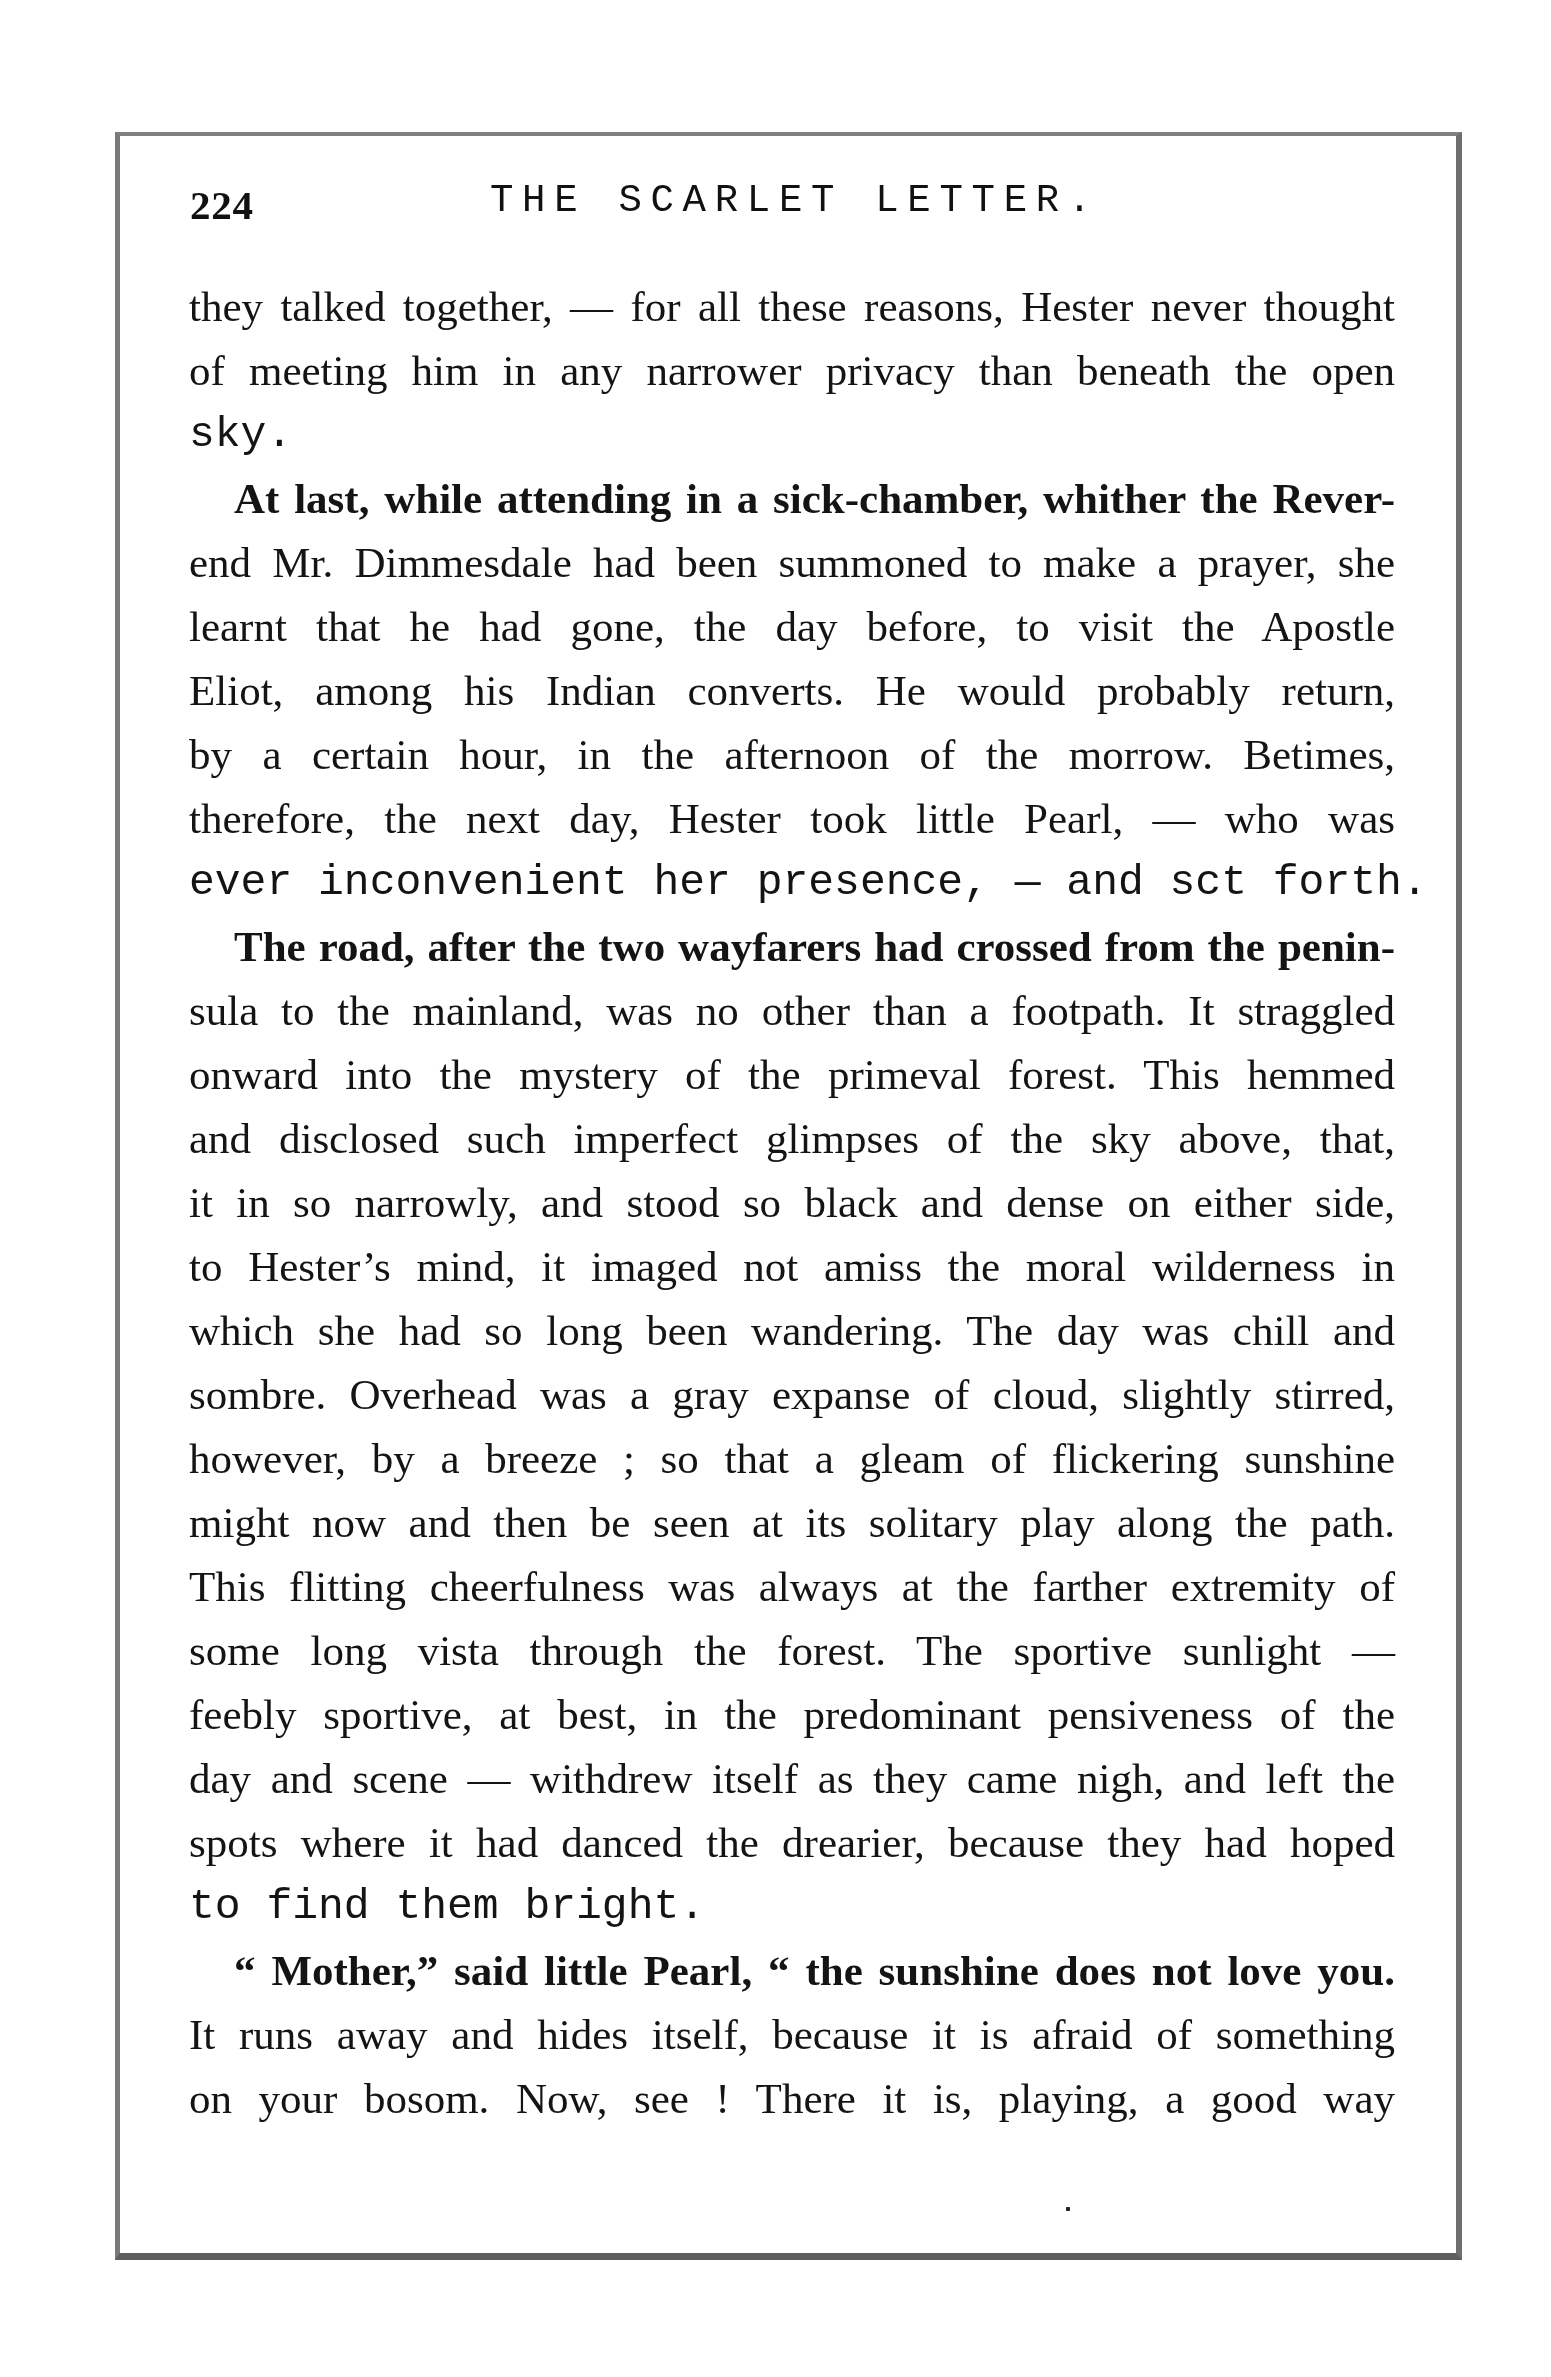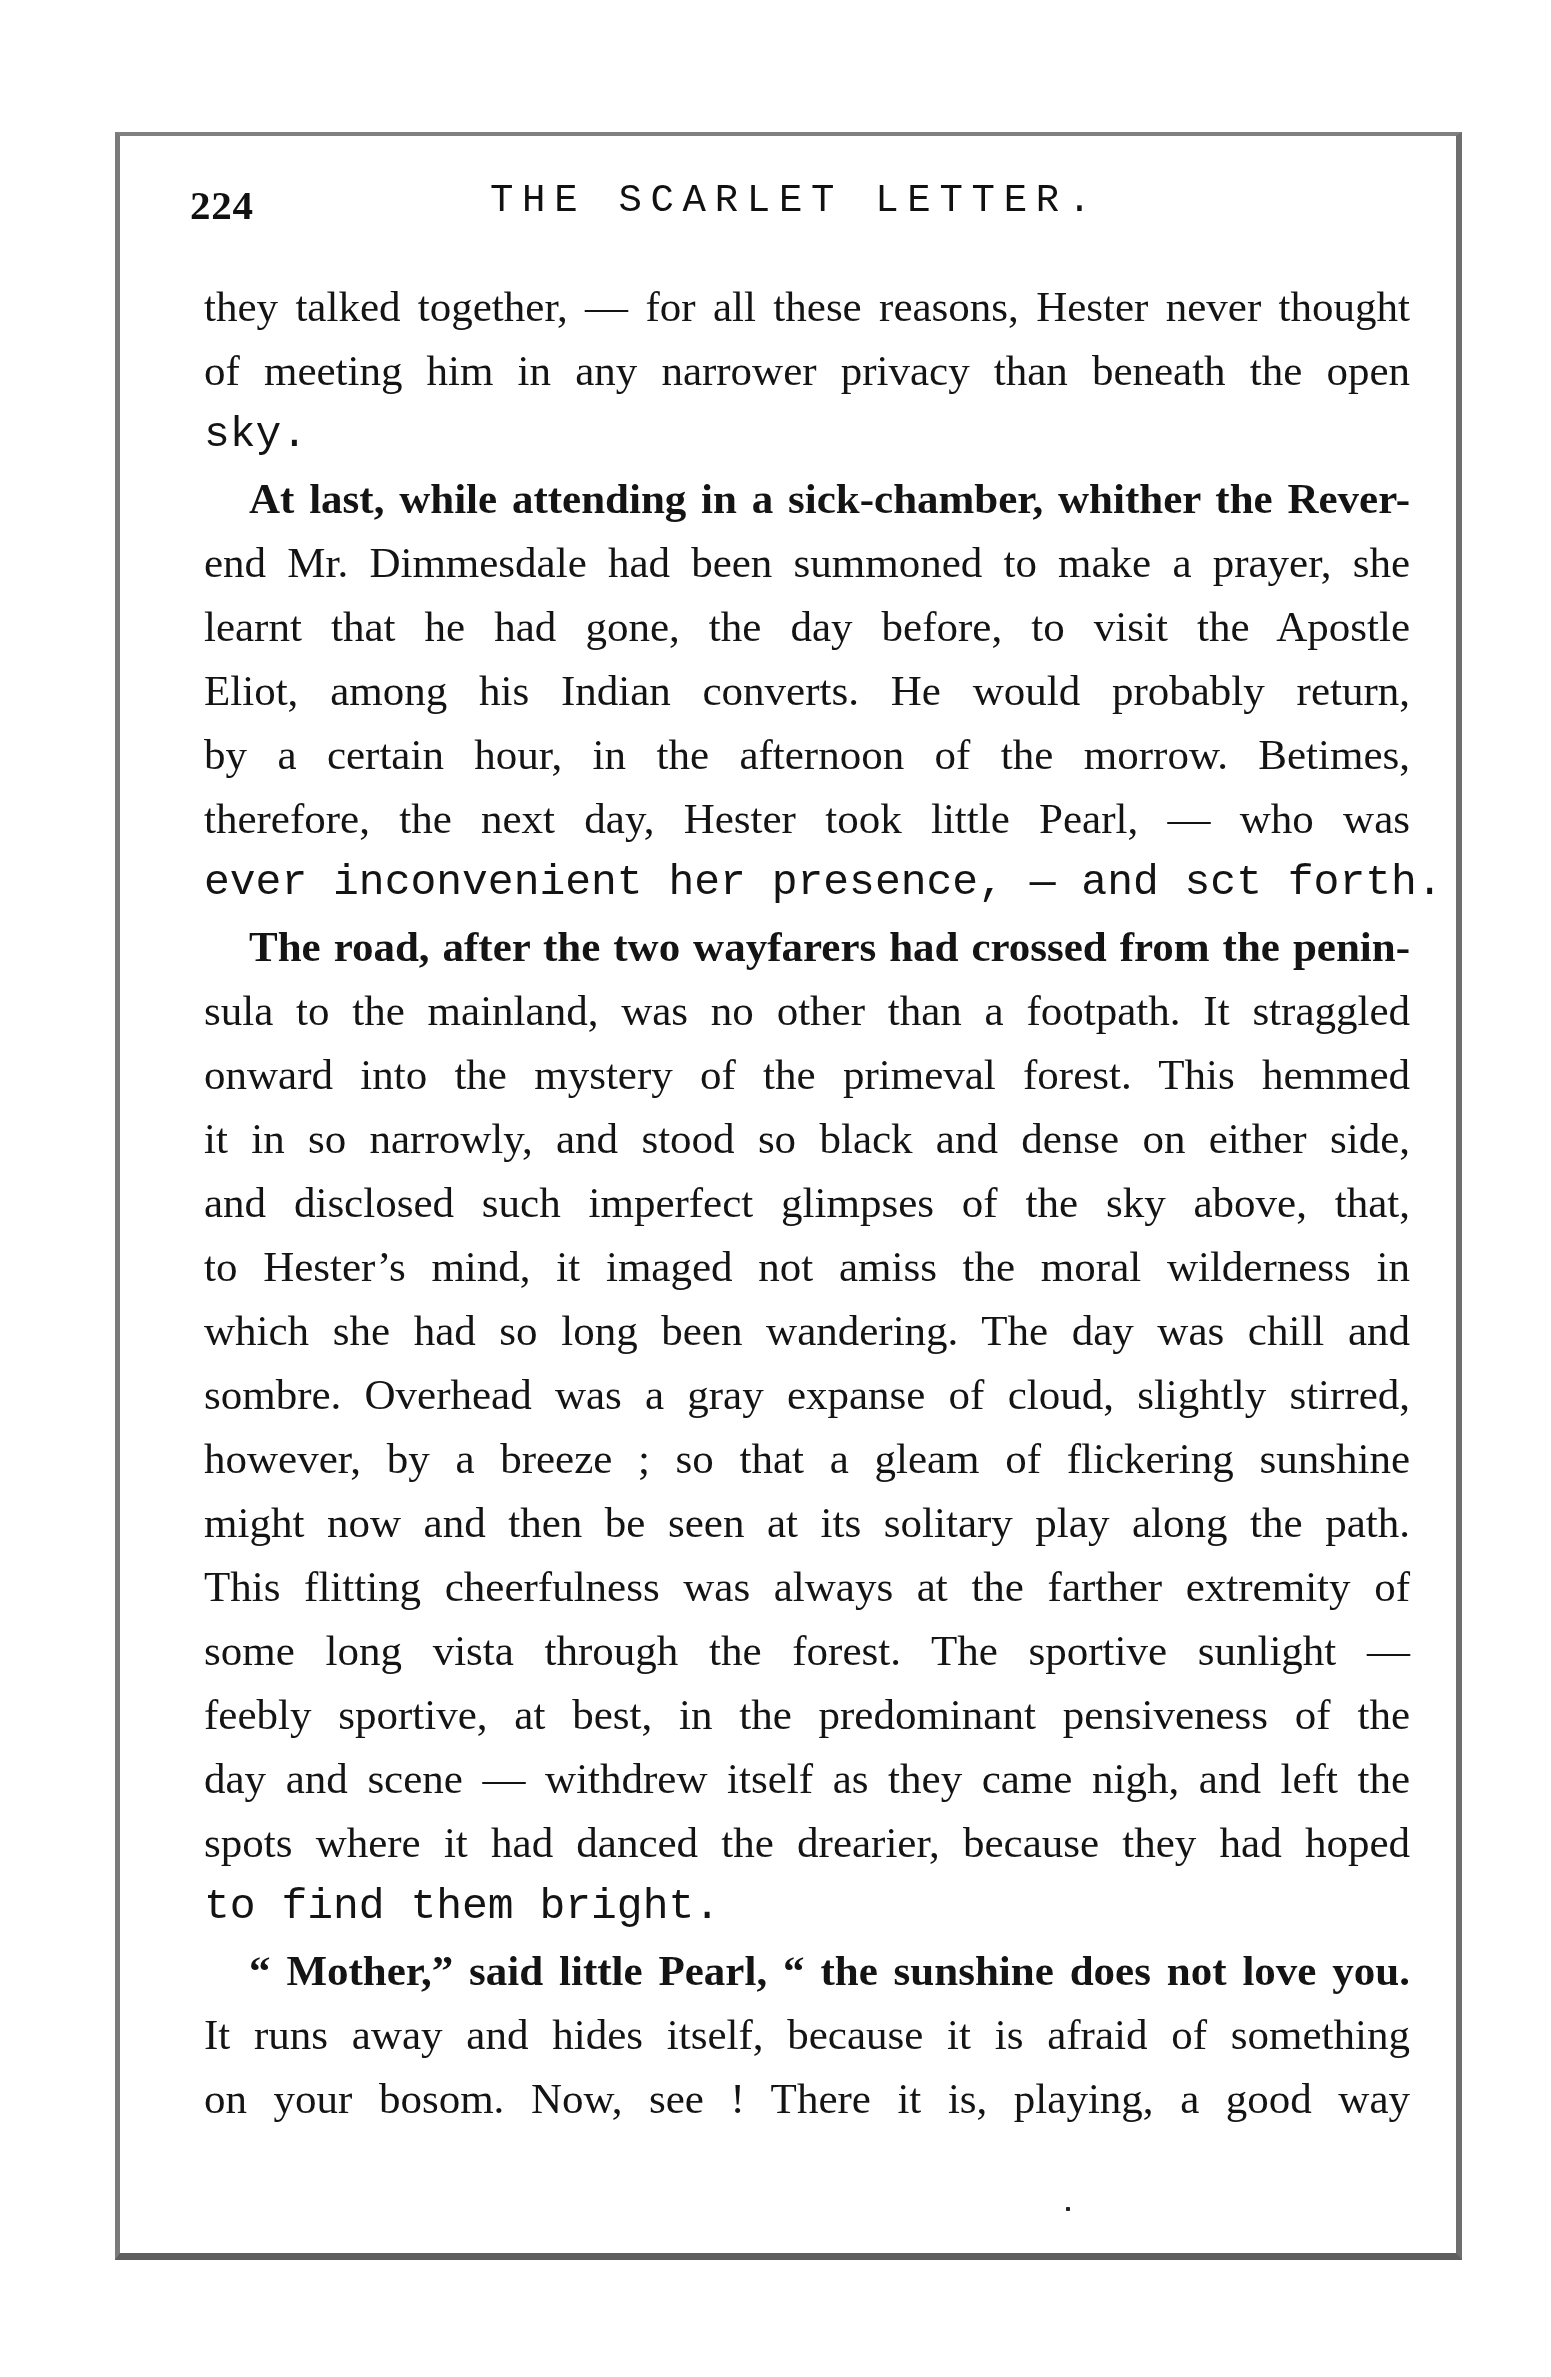--- a/index.html
+++ b/index.html
@@ -51,21 +51,21 @@
       top: 179px;
       font-size: 39px;
       line-height: 44px;
       letter-spacing: 8.7px;
       color: #111;
       white-space: nowrap;
       font-family: Liberation Mono, monospace;
     }
     .text-block {
       position: absolute;
-      left: 204px;
+      left: 189px;
       top: 275px;
       width: 1206px;
     }
     .line {
       position: relative;
       height: 64px;
       line-height: 64px;
       font-size: 43px;
       white-space: nowrap;
       text-align: justify;
@@ -108,22 +108,22 @@
   <div class="line indent">At last, while attending in a sick-chamber, whither the Rever-</div>
   <div class="line">end Mr. Dimmesdale had been summoned to make a prayer, she</div>
   <div class="line">learnt that he had gone, the day before, to visit the Apostle</div>
   <div class="line">Eliot, among his Indian converts. He would probably return,</div>
   <div class="line">by a certain hour, in the afternoon of the morrow. Betimes,</div>
   <div class="line">therefore, the next day, Hester took little Pearl, — who was</div>
   <div class="line last">ever inconvenient her presence, — and sct forth.</div>
   <div class="line indent">The road, after the two wayfarers had crossed from the penin-</div>
   <div class="line">sula to the mainland, was no other than a footpath. It straggled</div>
   <div class="line">onward into the mystery of the primeval forest. This hemmed</div>
+  <div class="line">and disclosed such imperfect glimpses of the sky above, that,</div>
   <div class="line">it in so narrowly, and stood so black and dense on either side,</div>
-  <div class="line">and disclosed such imperfect glimpses of the sky above, that,</div>
   <div class="line">to Hester’s mind, it imaged not amiss the moral wilderness in</div>
   <div class="line">which she had so long been wandering. The day was chill and</div>
   <div class="line">sombre. Overhead was a gray expanse of cloud, slightly stirred,</div>
   <div class="line">however, by a breeze ; so that a gleam of flickering sunshine</div>
   <div class="line">might now and then be seen at its solitary play along the path.</div>
   <div class="line">This flitting cheerfulness was always at the farther extremity of</div>
   <div class="line">some long vista through the forest. The sportive sunlight —</div>
   <div class="line">feebly sportive, at best, in the predominant pensiveness of the</div>
   <div class="line">day and scene — withdrew itself as they came nigh, and left the</div>
   <div class="line">spots where it had danced the drearier, because they had hoped</div>

